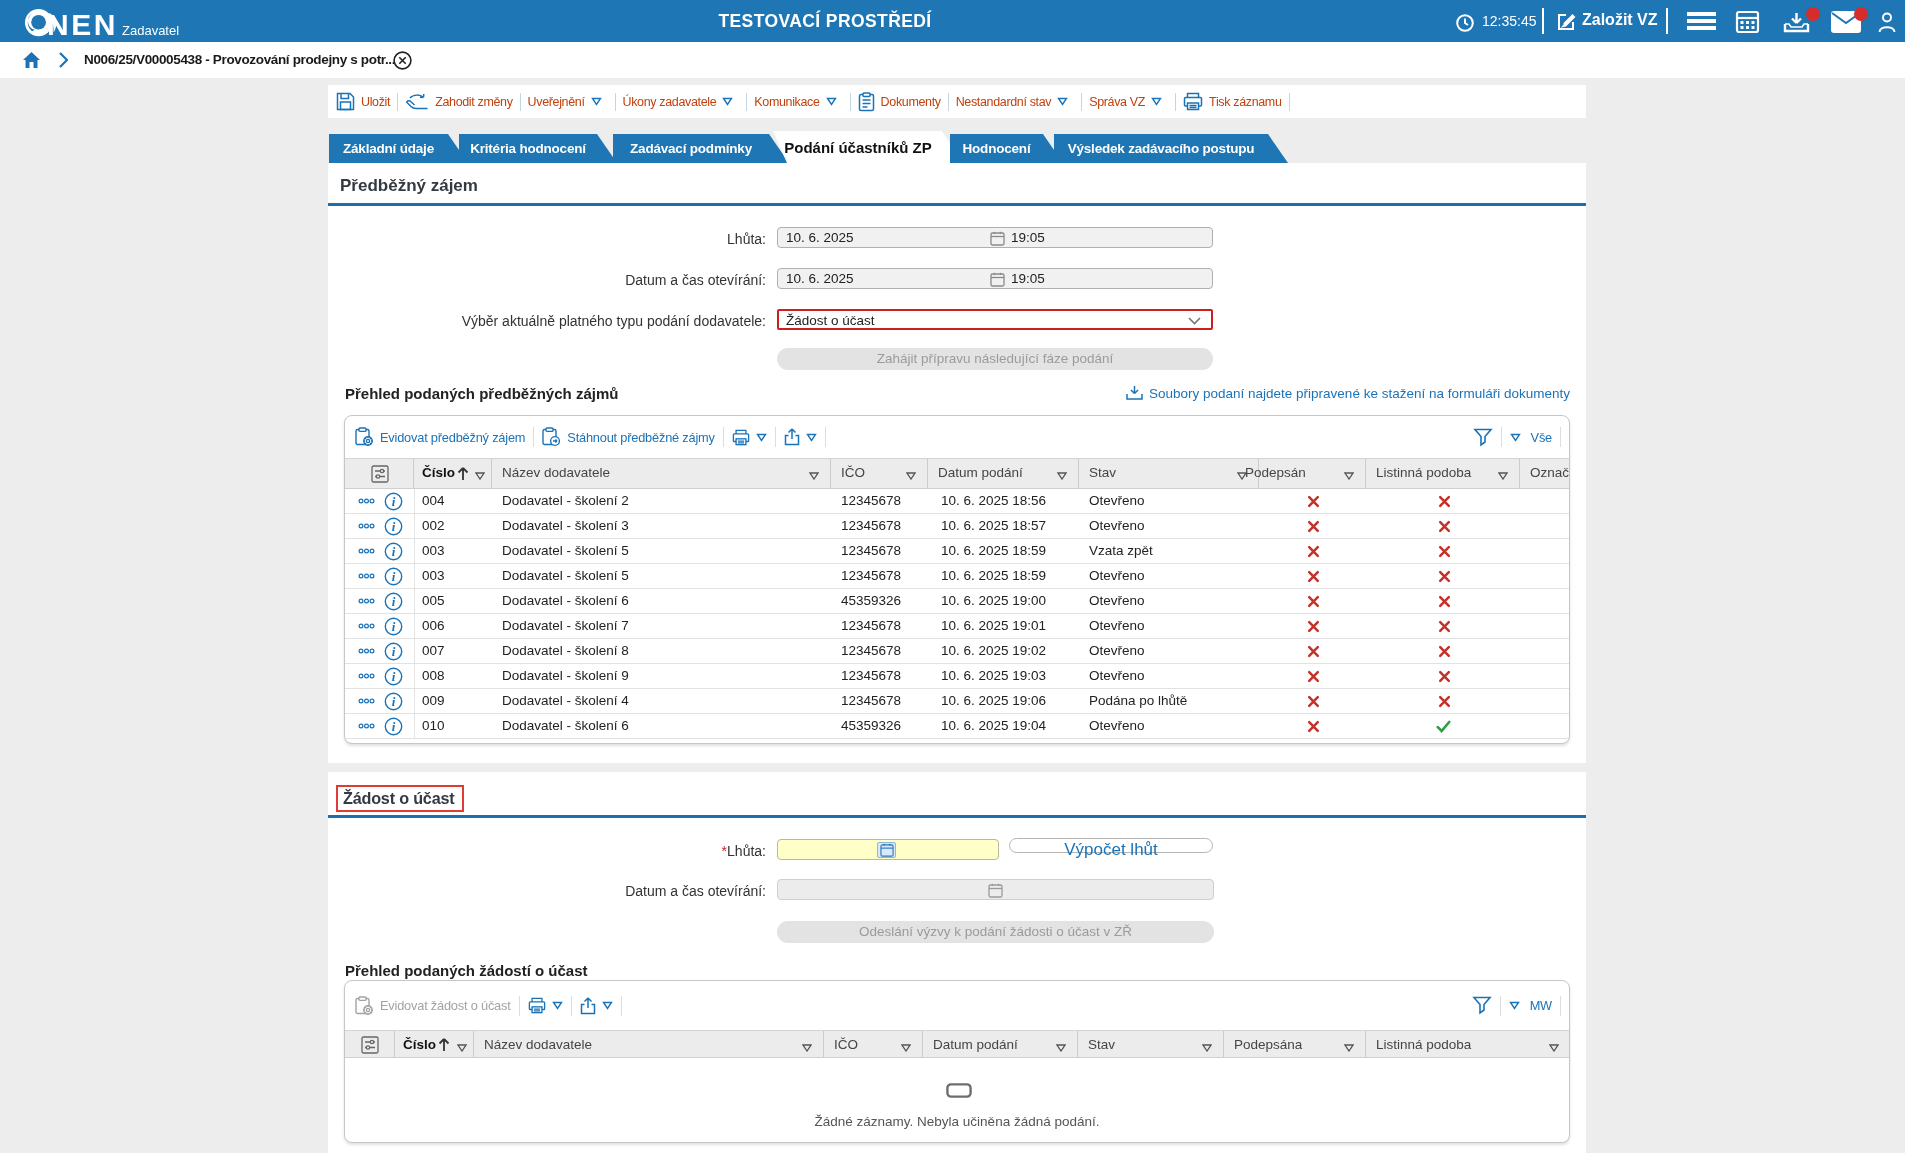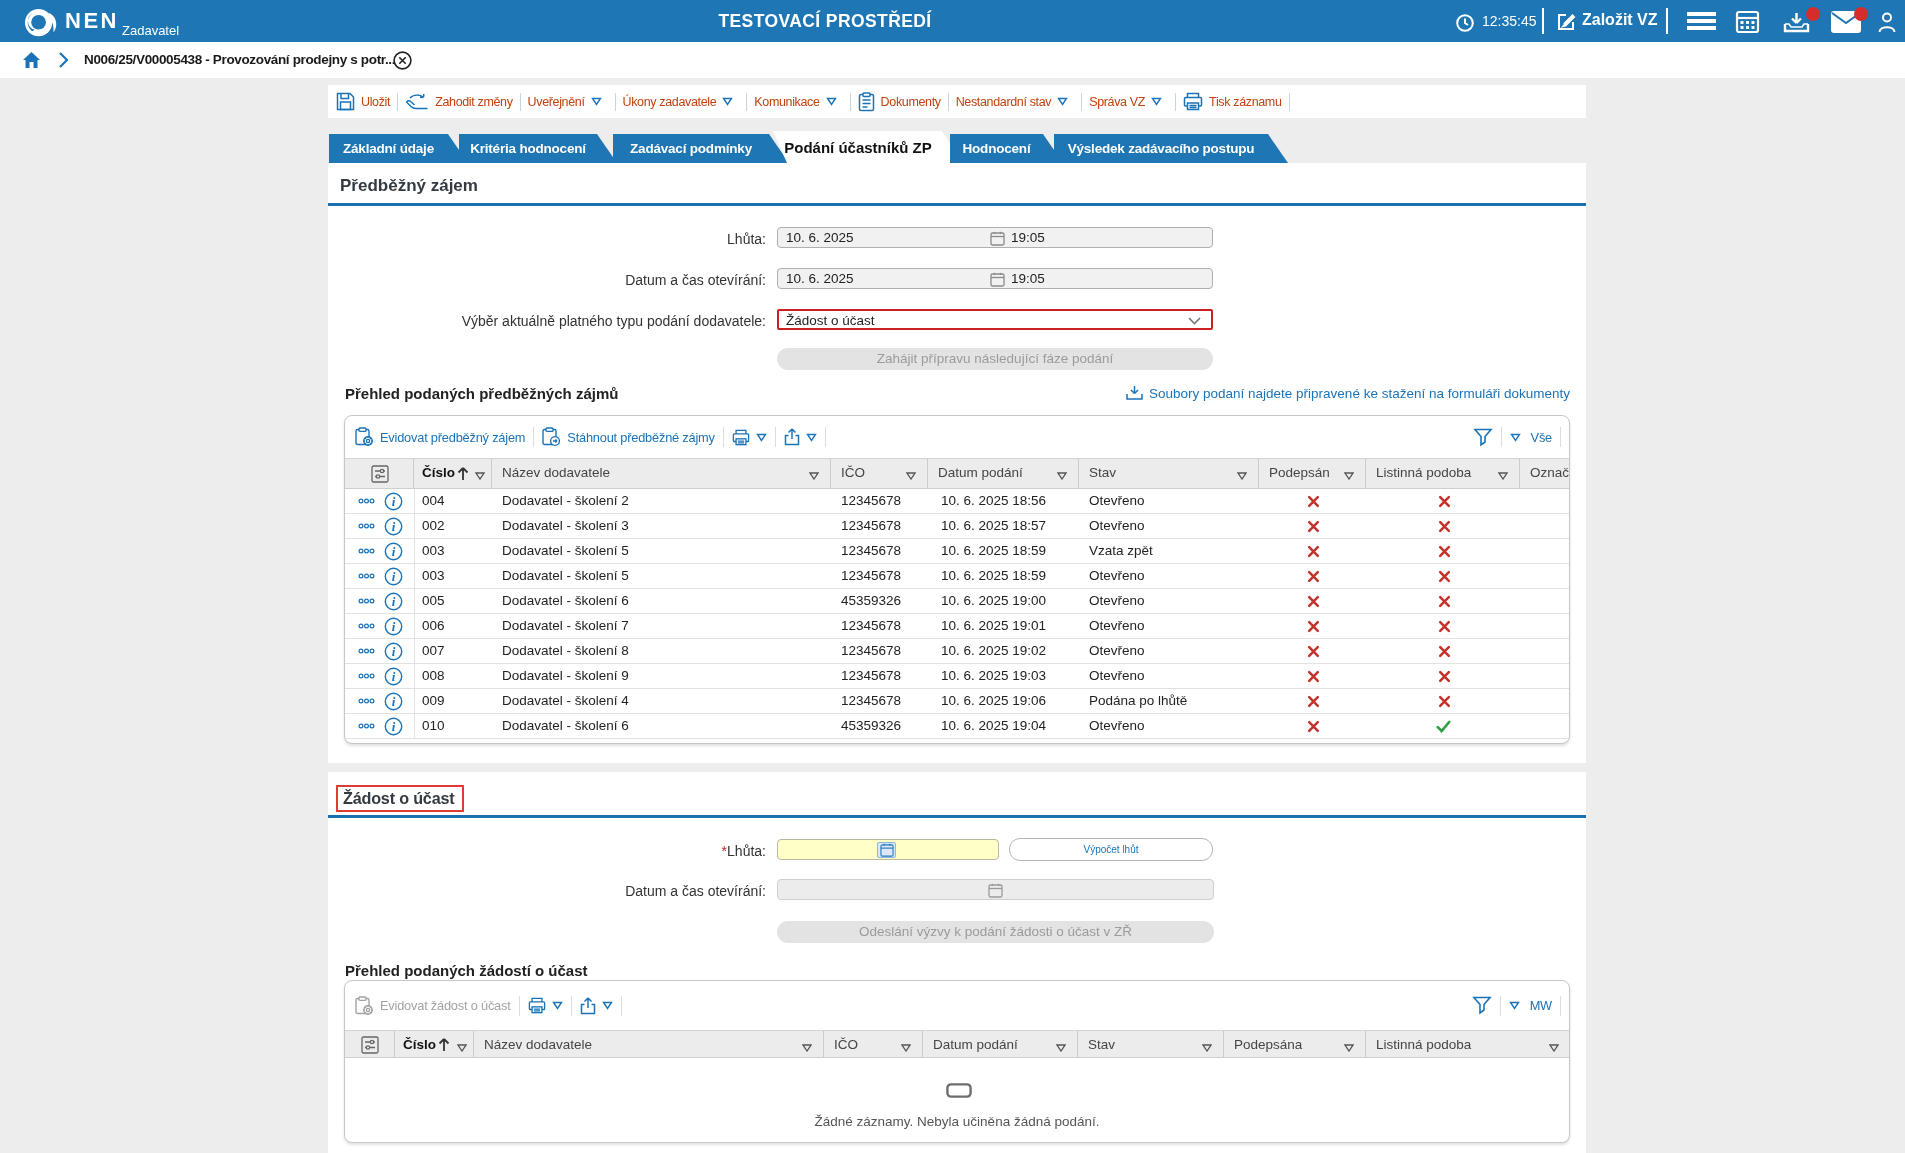--- a/index.html
+++ b/index.html
@@ -55,21 +55,21 @@
 <body>
 
 <div id="hdr">
 
   <svg class="abs" style="left:21px;top:5px" width="36" height="36" viewBox="0 0 43 43">
     <circle cx="21" cy="21" r="16.3" fill="#fff"></circle>
     <circle cx="21" cy="20.6" r="8.8" fill="#1e76b4"></circle>
     <path d="M13.6 9.9 A13.4 13.4 0 0 0 13.2 31.3 L16.6 29.7 A10.8 10.8 0 0 1 13.6 9.9 Z" fill="#1e76b4"></path>
     <path d="M32.6 9.4 C 38.6 11.6, 41.9 16.6, 42.1 22.6 C 42.1 26.2, 41.0 29.6, 38.9 32.5 C 39.1 27.0, 38.3 22.4, 36.2 17.8 C 35.0 14.8, 33.6 11.8, 32.6 9.4 Z" fill="#fff"></path>
   </svg>
-  <div class="abs" style="left:65px;top:8px;font-size:22px;font-weight:bold;letter-spacing:2.5px">NEN</div>
+  <div class="abs" style="left:47px;top:8px;font-size:30px;font-weight:bold;letter-spacing:2.5px">NEN</div>
   <div class="abs" style="left:122px;top:23px;font-size:13px;">Zadavatel</div>
 
   <div class="ttl">TESTOVACÍ PROSTŘEDÍ</div>
 
   <svg class="abs wicon" style="left:1456px;top:14px" width="18" height="18" viewBox="0 0 18 18">
     <circle cx="9" cy="9" r="7.8"></circle>
       <path d="M9 4.5 V9 L12 11"></path>
   </svg>
   <div class="abs" style="left:1482px;top:13px;font-size:14px;">12:35:45</div>
   <div class="hdiv" style="left:1542px"></div>
@@ -316,21 +316,21 @@
             <path d="M1 1 H9 L5 7 Z" fill="none" stroke="#555" stroke-width="1.3"></path>
           </svg></span>
       <span class="cl" style="left:593px">Datum podání</span>
       <span class="filt" style="right:502px"><svg width="10" height="8" viewBox="0 0 10 8">
             <path d="M1 1 H9 L5 7 Z" fill="none" stroke="#555" stroke-width="1.3"></path>
           </svg></span>
       <span class="cl" style="left:744px">Stav</span>
       <span class="filt" style="right:322px"><svg width="10" height="8" viewBox="0 0 10 8">
             <path d="M1 1 H9 L5 7 Z" fill="none" stroke="#555" stroke-width="1.3"></path>
           </svg></span>
-      <span class="cl" style="left:924px">Podepsán</span>
+      <span class="cl" style="left:900px">Podepsán</span>
       <span class="filt" style="right:215px"><svg width="10" height="8" viewBox="0 0 10 8">
             <path d="M1 1 H9 L5 7 Z" fill="none" stroke="#555" stroke-width="1.3"></path>
           </svg></span>
       <span class="cl" style="left:1031px">Listinná podoba</span>
       <span class="filt" style="right:61px"><svg width="10" height="8" viewBox="0 0 10 8">
             <path d="M1 1 H9 L5 7 Z" fill="none" stroke="#555" stroke-width="1.3"></path>
           </svg></span>
       <span class="cl" style="left:1185px">Označe</span>
     </div>
     <div id="rows">
@@ -587,21 +587,21 @@
   <div class="flabel" style="left:238px;top:71px;width:200px"><span style="color:#cc1f1f">*</span>Lhůta:</div>
   <div style="position:absolute;left:449px;top:67px;width:222px;height:21px;background:#ffffc8;border:1px solid #b9b9a0;border-radius:4px">
     <span style="position:absolute;left:99px;top:2px;width:19px;height:16px;background:#d9e9f9;border:1px solid #8fb8e0;border-radius:2px"></span>
     <svg style="position:absolute;left:102px;top:3px" width="14" height="14" viewBox="0 0 15 15" fill="none" stroke="#2a7abc" stroke-width="1.2">
       <rect x="1" y="2" width="13" height="12" rx="1.5"></rect>
         <line x1="1" y1="5.5" x2="14" y2="5.5"></line>
         <line x1="4.5" y1="0.8" x2="4.5" y2="3"></line>
         <line x1="10.5" y1="0.8" x2="10.5" y2="3"></line>
     </svg>
   </div>
-  <div style="position:absolute;left:681px;top:66px;width:204px;height:23px;background:#fff;border:1px solid #b5b5b5;border-radius:11px;color:#1a73b8;font-size:10px;text-align:center;line-height:22px">Výpočet lhůt</div>
+  <div style="position:absolute;left:681px;top:66px;width:204px;height:15px;background:#fff;border:1px solid #b5b5b5;border-radius:11px;color:#1a73b8;font-size:17px;text-align:center;line-height:22px">Výpočet lhůt</div>
 
   <div class="flabel" style="left:238px;top:111px;width:200px">Datum a čas otevírání:</div>
   <div style="position:absolute;left:449px;top:107px;width:437px;height:21px;background:#ececec;border:1px solid #cfcfcf;border-radius:4px">
     <svg style="position:absolute;left:210px;top:3px" width="15" height="15" viewBox="0 0 15 15" fill="none" stroke="#9a9a9a" stroke-width="1.3">
       <rect x="1" y="2" width="13" height="12" rx="1.5"></rect>
         <line x1="1" y1="5.5" x2="14" y2="5.5"></line>
         <line x1="4.5" y1="0.8" x2="4.5" y2="3"></line>
         <line x1="10.5" y1="0.8" x2="10.5" y2="3"></line>
     </svg>
   </div>

